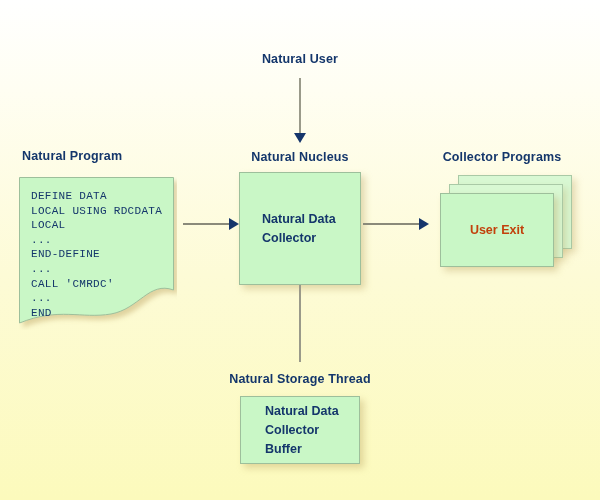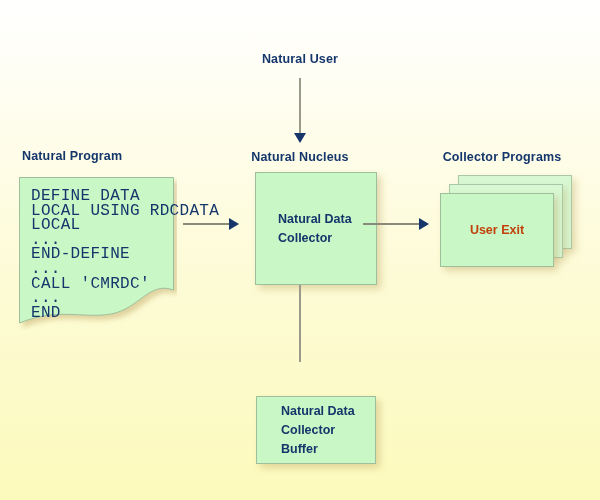--- a/index.html
+++ b/index.html
@@ -35,21 +35,20 @@
     text-align: center;
   }
 
   
   .gbox {
     position: absolute;
     background: #c9f7c6;
     border: 1px solid #9dbf9b;
     box-sizing: border-box;
     box-shadow: 4px 4px 7px rgba(186, 163, 96, 0.40);
-    margin-left: 16px;
   }
   .gbox .boxtext {
     color: #14366b;
     font-weight: bold;
     font-size: 12.5px;
     line-height: 19px;
     white-space: pre-line;
   }
 
   
@@ -110,21 +109,21 @@
     width: 155px;
     height: 150px;
   }
   #code-box svg { position: absolute; left: 0; top: 0; }
   #code-text {
     position: absolute;
     left: 12px;
     top: 12px;
     color: #14366b;
     font-family: "Liberation Mono", "DejaVu Sans Mono", monospace;
-    font-size: 16px;
+    font-size: 11px;
     line-height: 14.6px;
     white-space: pre;
     letter-spacing: 0.3px;
   }
   .hline {
     position: absolute;
     height: 2px;
     background: #8a8a7a;
   }
   .vline {
@@ -195,20 +194,21 @@
   <div class="vline" style="left:299px; top:285px; height:77px;"></div>
 
   <div class="label center" style="left:502px; top:151px;">Collector Programs</div>
 
   <div class="stack-layer" id="stack-back"></div>
   <div class="stack-layer" id="stack-mid"></div>
   <div class="stack-layer" id="stack-front">
     <div class="boxtext">User Exit</div>
   </div>
 
+  <div class="label center" style="left:300px; top:373px;">Natural Storage Thread</div>
 
   <div class="gbox" id="buffer-box">
     <div class="boxtext">Natural Data
 Collector
 Buffer</div>
   </div>
 
 </div>
 
 </body></html>

